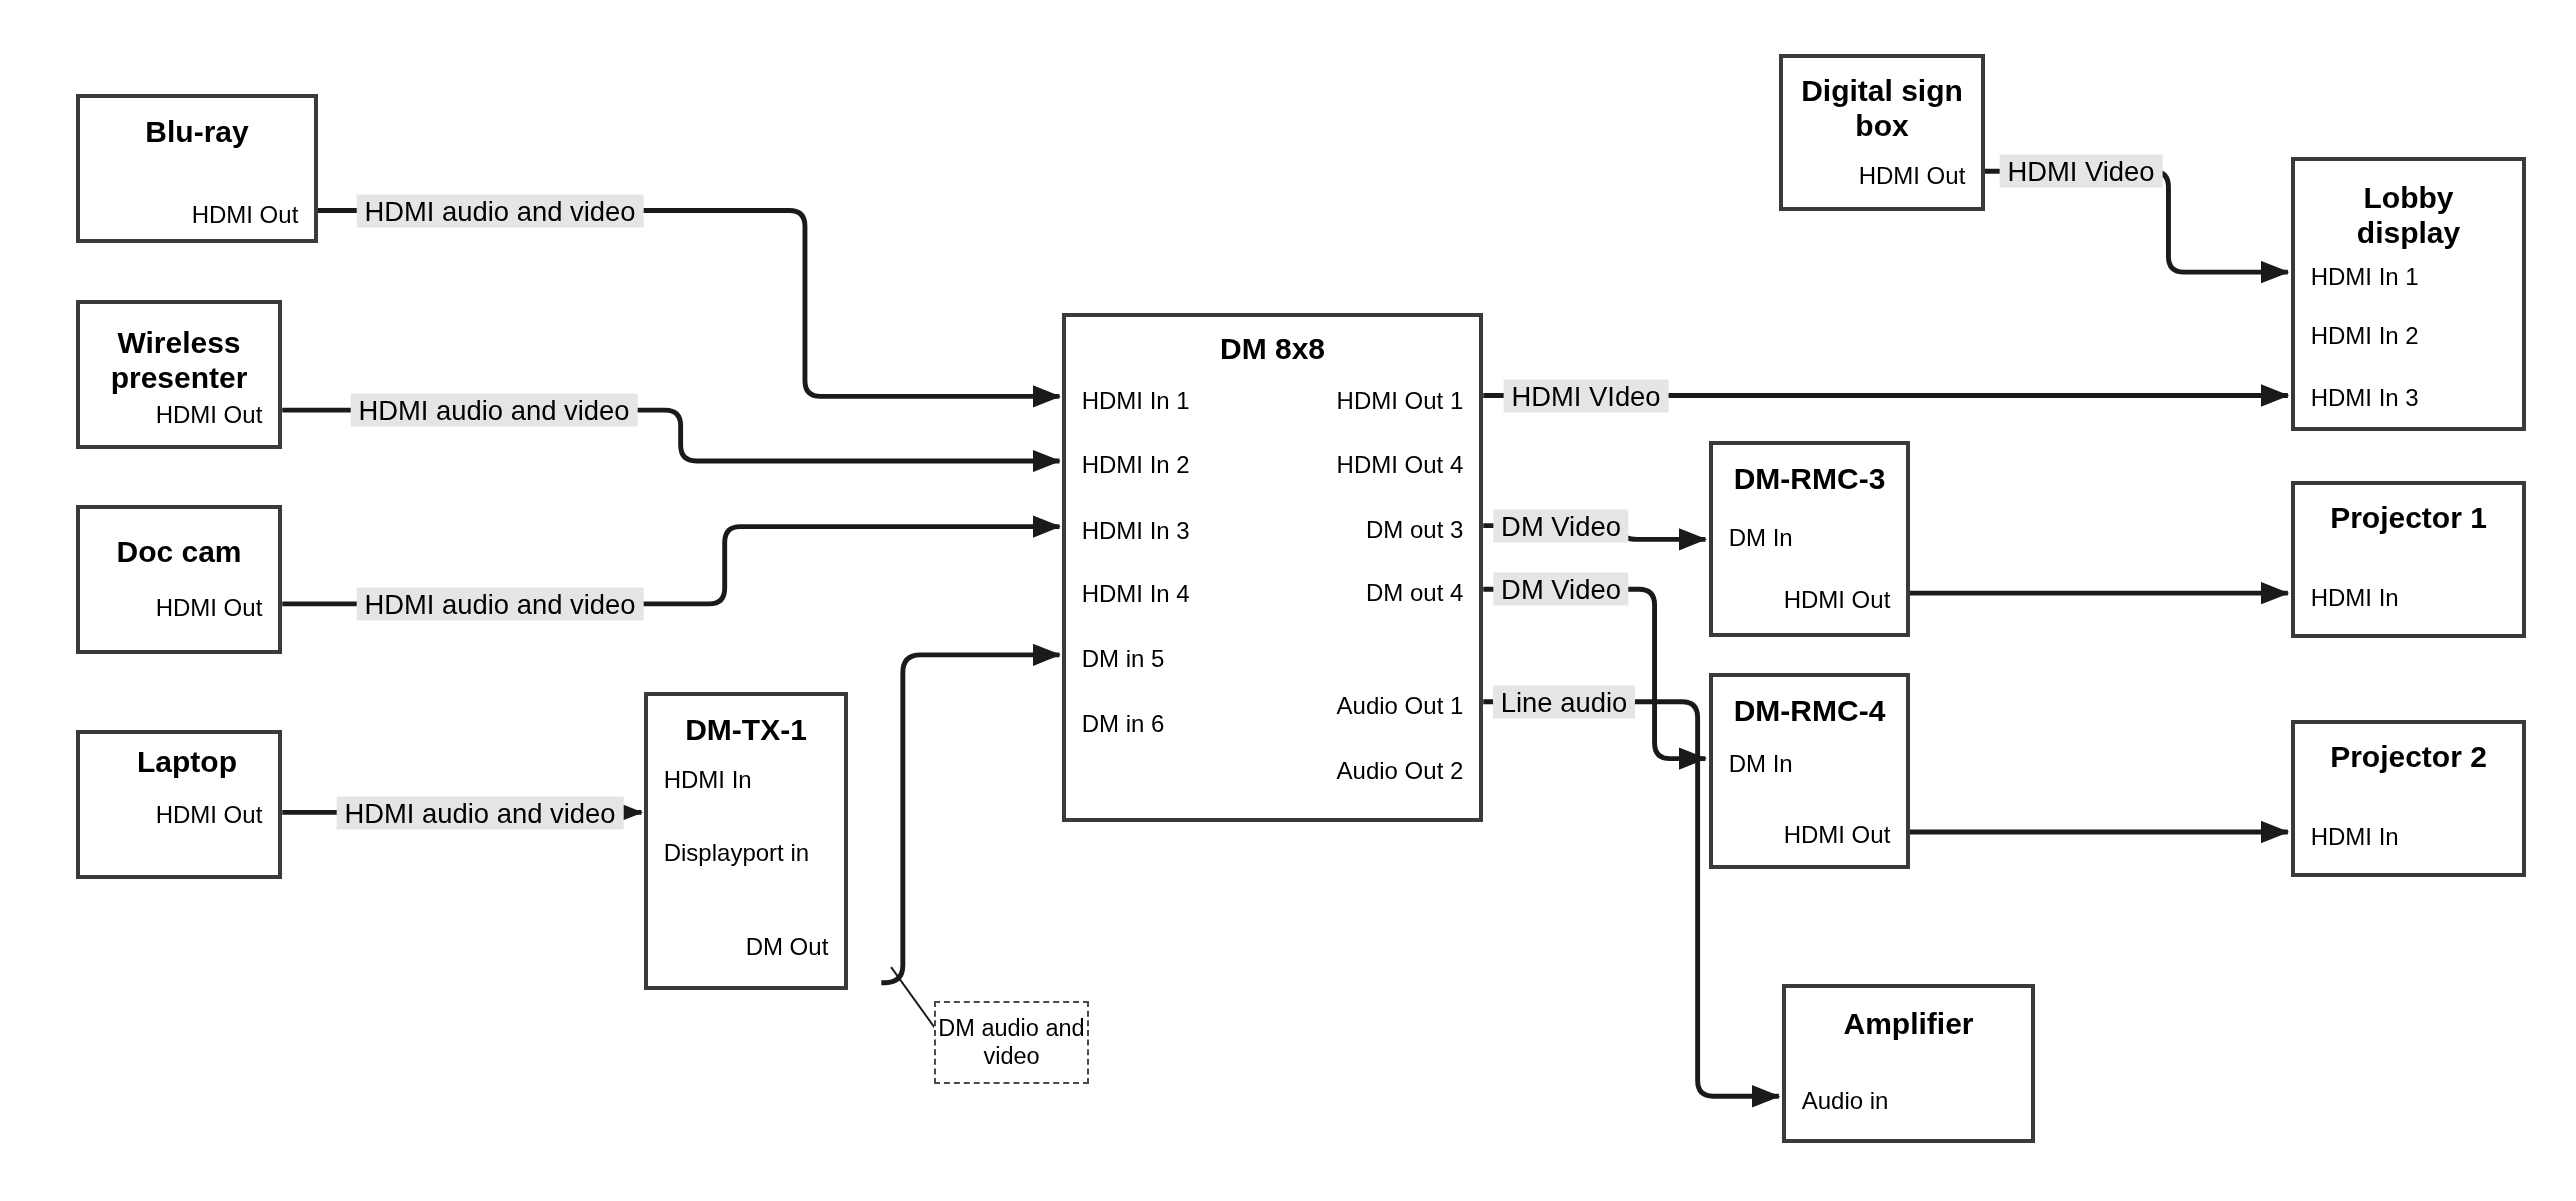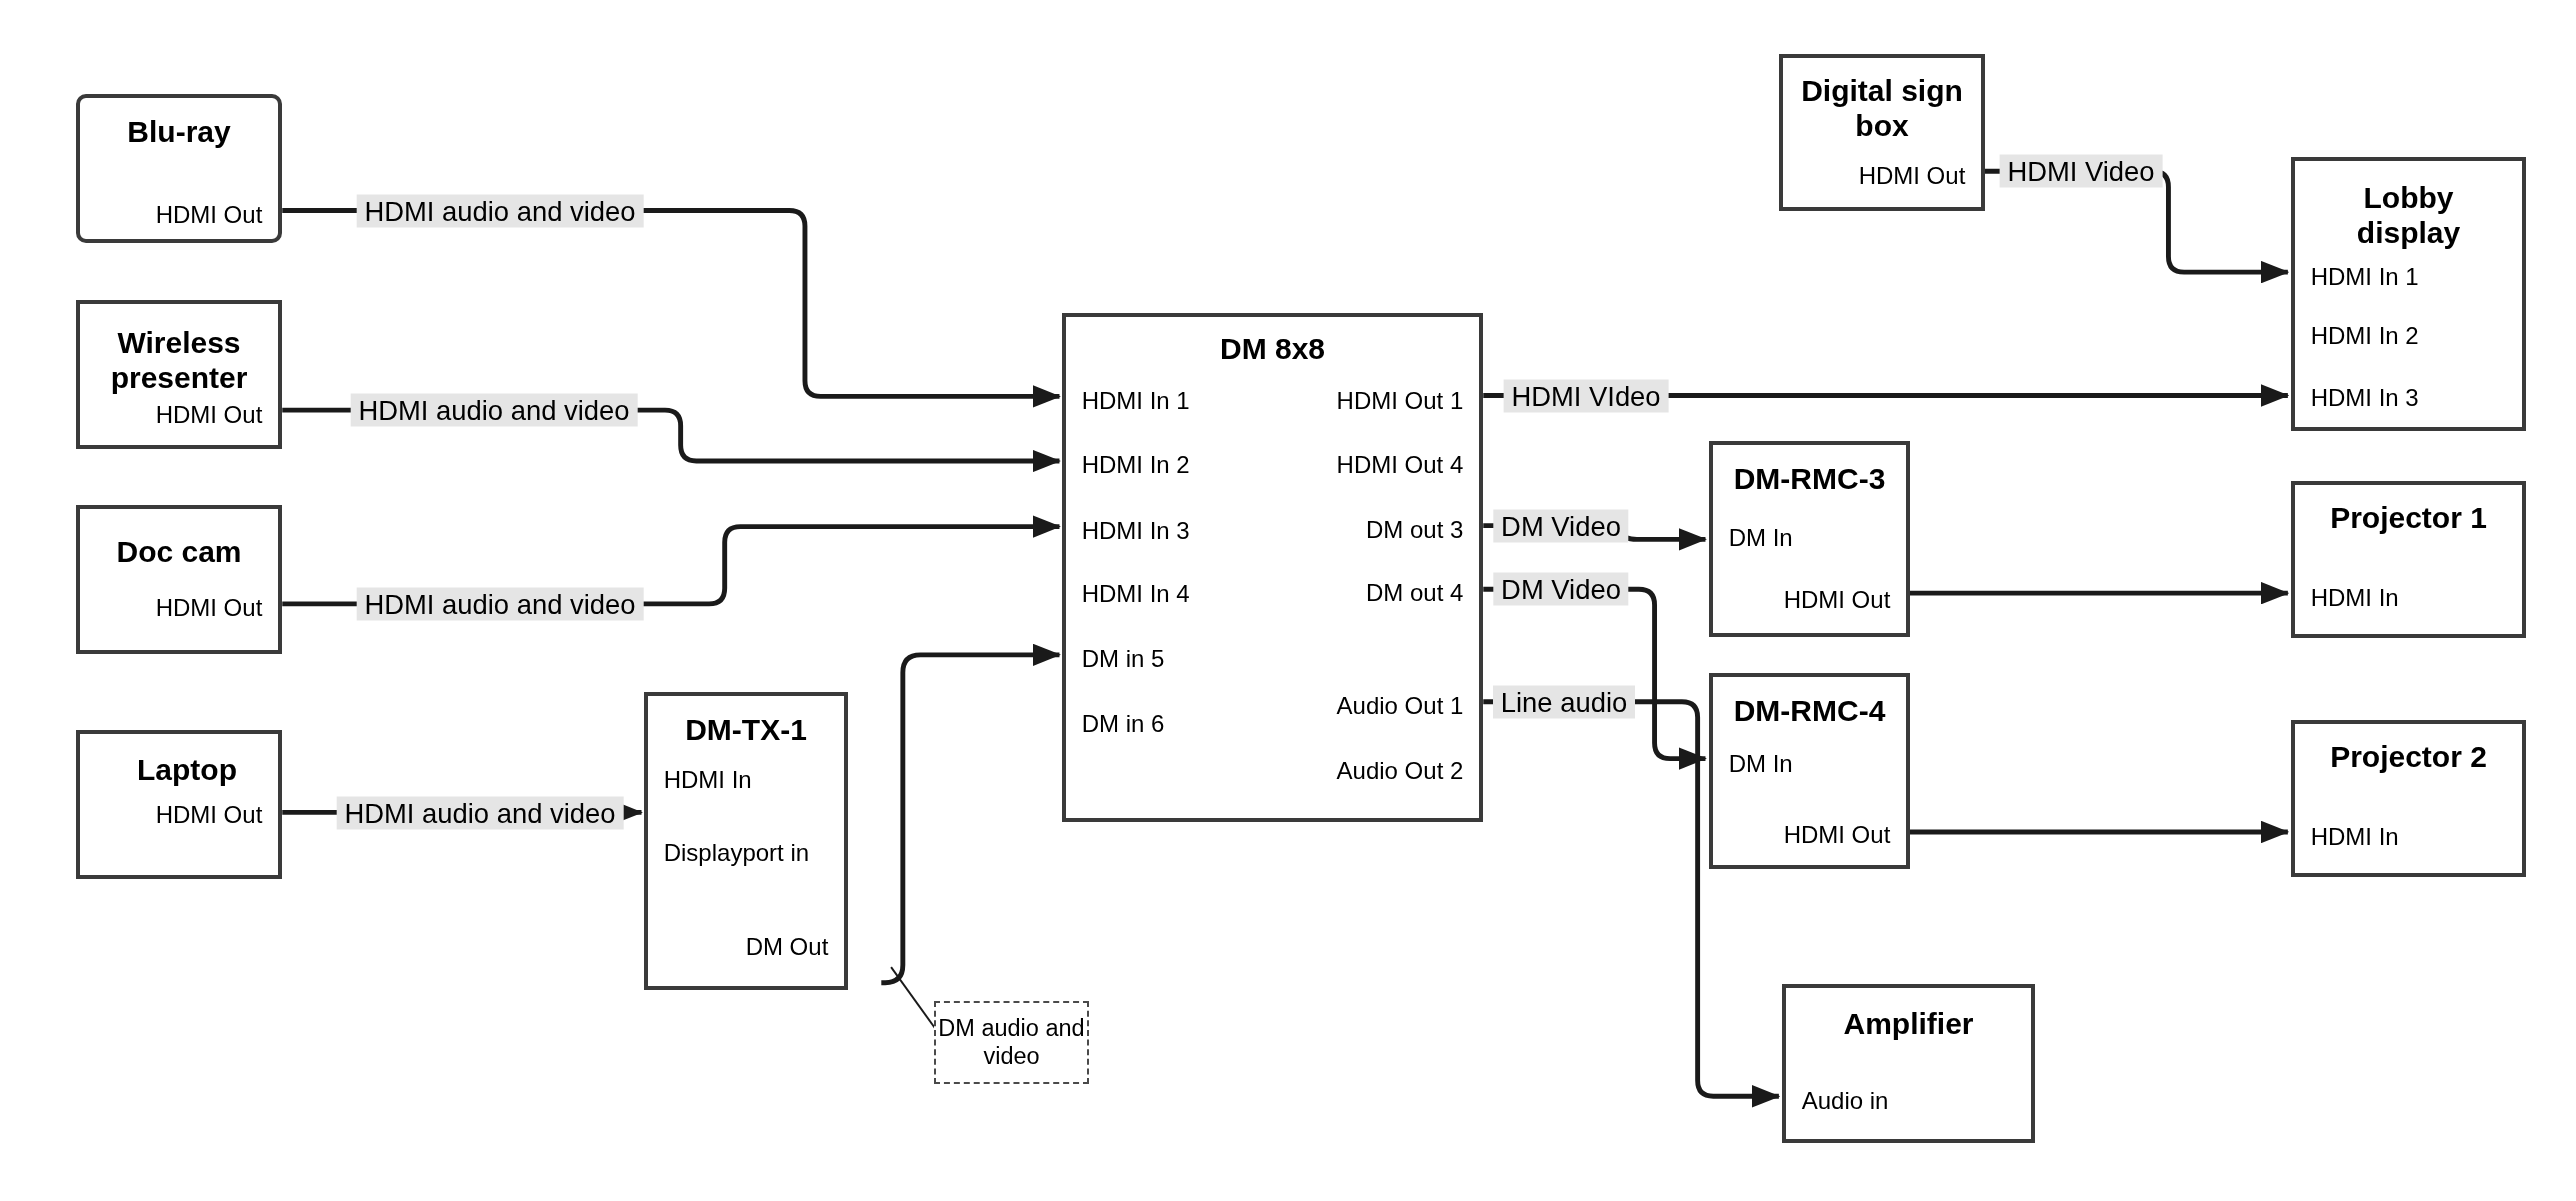--- a/index.html
+++ b/index.html
@@ -43,40 +43,40 @@
     <path class="wire" marker-end="url(#arrow)" d="M 1515 404 H 2337"></path>
     <path class="wire" marker-end="url(#arrow)" d="M 1515 537 H 1640 Q 1654 537 1656 544 Q 1658 551 1672 551 H 1742"></path>
     <path class="wire" marker-end="url(#arrow)" d="M 1515 602 H 1674 Q 1690 602 1690 618 V 759 Q 1690 775 1706 775 H 1742"></path>
     <path class="wire" marker-end="url(#arrow)" d="M 1515 717 H 1718 Q 1734 717 1734 733 V 1104 Q 1734 1120 1750 1120 H 1817"></path>
     <path class="wire" marker-end="url(#arrow)" d="M 2027 175 H 2199 Q 2215 175 2215 191 V 262 Q 2215 278 2231 278 H 2337"></path>
     <path class="wire" marker-end="url(#arrow)" d="M 1950 606 H 2337"></path>
     <path class="wire" marker-end="url(#arrow)" d="M 1950 850 H 2337"></path>
     <path class="leader" d="M 910 988 L 956 1052"></path>
   </svg>
 
-  <div class="box" style="left:76px;top:94px;width:206px;height:149px;border-radius:10px;">
+  <div class="box" style="left:76px;top:94px;width:242px;height:149px;">
     <div class="title" style="top:15.7px;">Blu-ray</div>
     <div class="port r" style="top:100px;">HDMI Out</div>
   </div>
 
   <div class="box" style="left:76px;top:300px;width:206px;height:149px;">
     <div class="title" style="top:20.6px;">
       <div>Wireless</div>
       <div>presenter</div>
     </div>
     <div class="port r" style="top:94px;">HDMI Out</div>
   </div>
 
   <div class="box" style="left:76px;top:505px;width:206px;height:149px;">
     <div class="title" style="top:24.5px;">Doc cam</div>
     <div class="port r" style="top:82px;">HDMI Out</div>
   </div>
 
   <div class="box" style="left:76px;top:730px;width:206px;height:149px;">
-    <div class="title" style="top:18px;padding-left:16px;">Laptop</div>
+    <div class="title" style="top:10px;padding-left:16px;">Laptop</div>
     <div class="port r" style="top:64px;">HDMI Out</div>
   </div>
 
   <div class="box" style="left:644px;top:692px;width:204px;height:298px;padding-left:20px;">
     <div class="title" style="top:15.7px;">DM-TX-1</div>
     <div class="port l" style="top:67px;">HDMI In</div>
     <div class="port l" style="top:140px;">Displayport in</div>
     <div class="port r" style="top:234px;">DM Out</div>
   </div>
 

